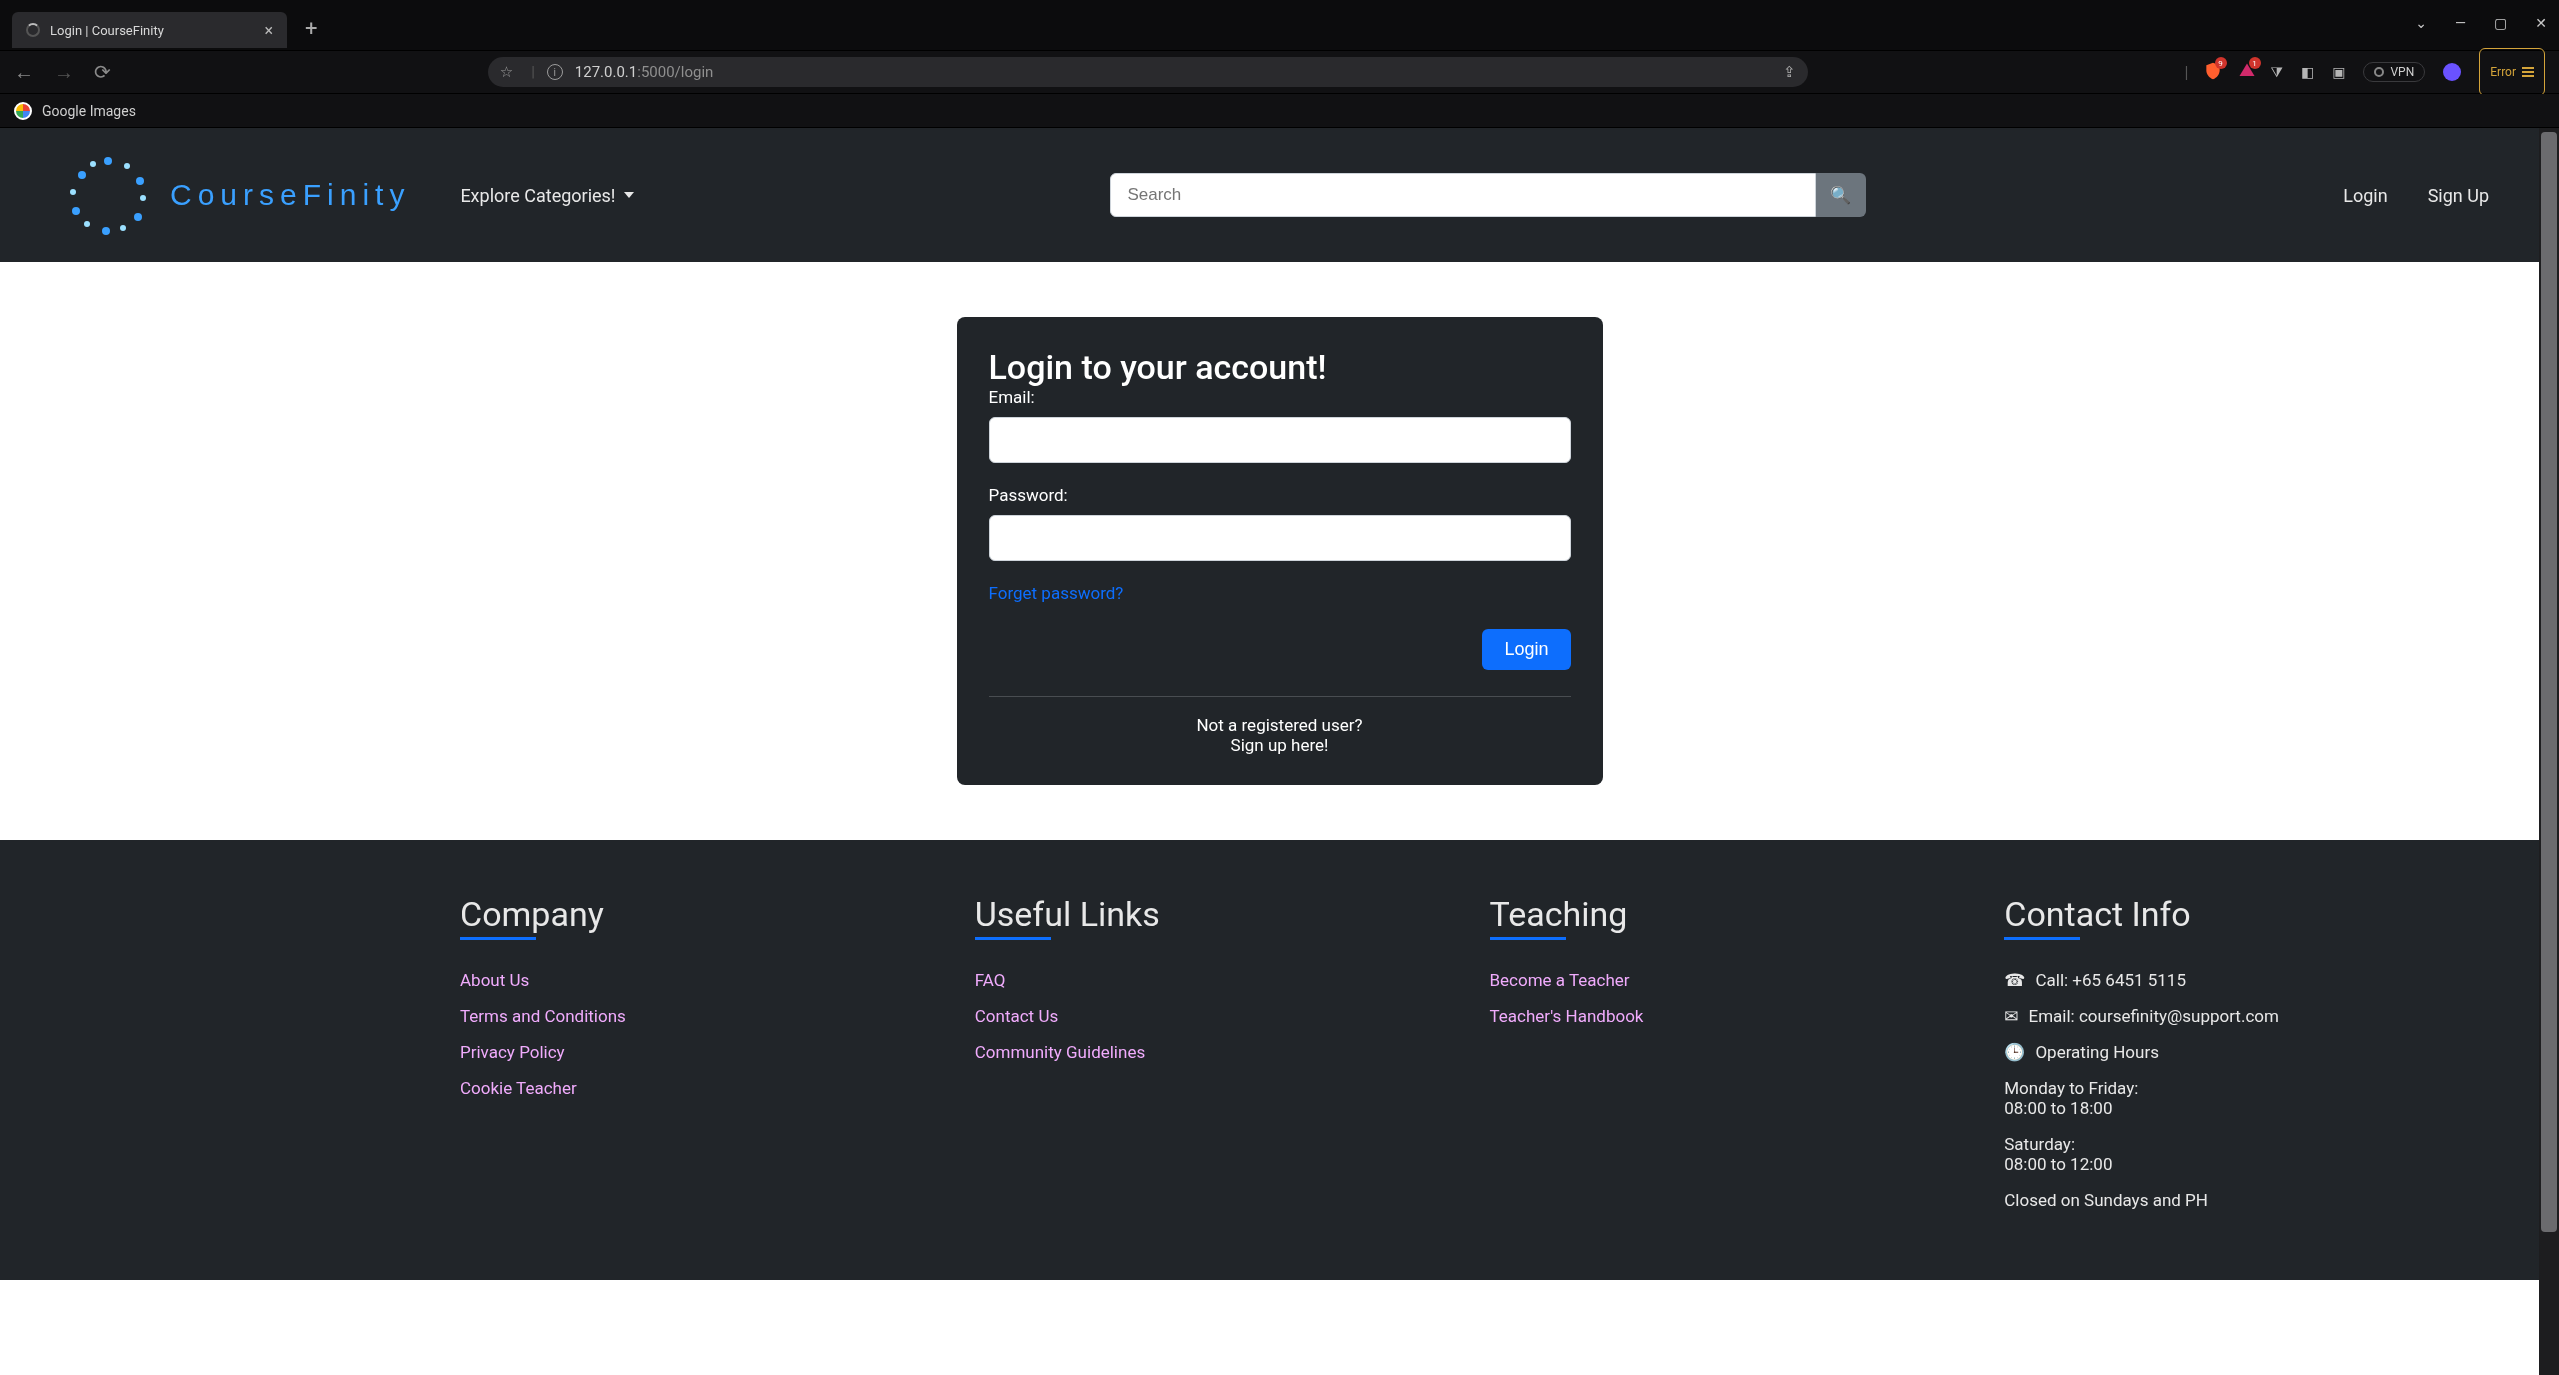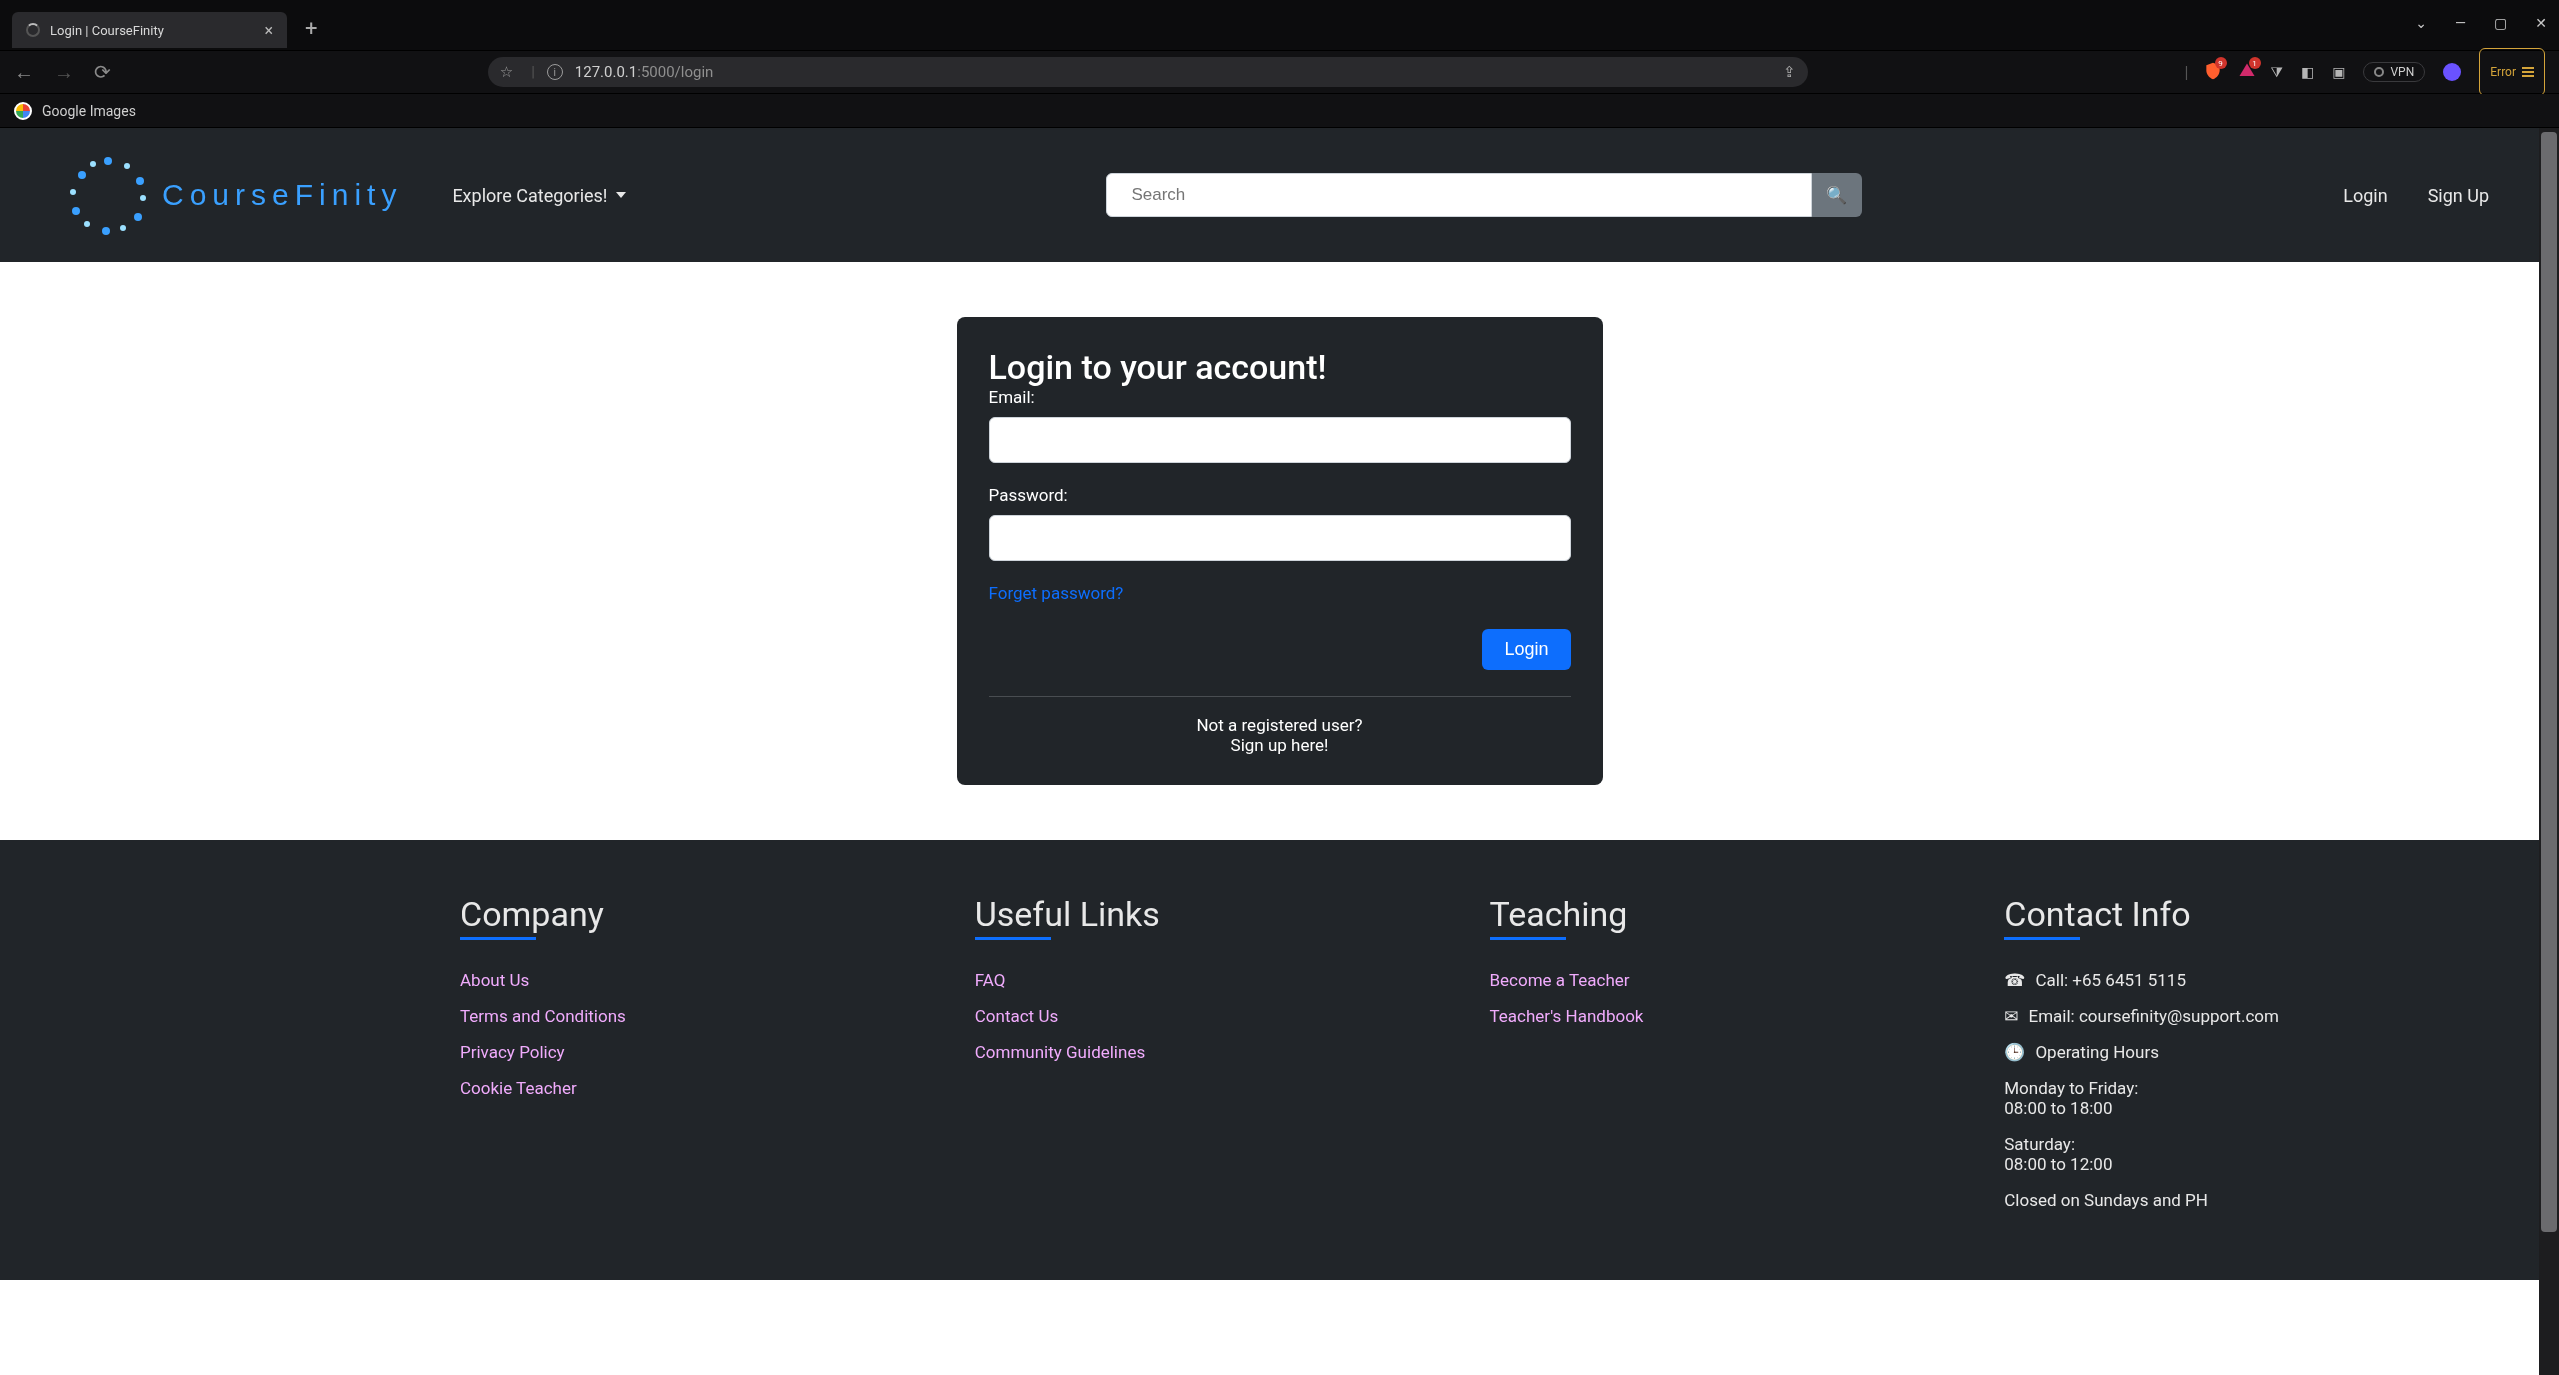--- a/index.html
+++ b/index.html
@@ -32,30 +32,30 @@
   .vpn .dot { width: 10px; height: 10px; border: 2px solid #888; border-radius: 50%; }
   .error-pill { border: 1px solid #d4a43a; border-radius: 6px; padding: 16px 10px; color: #d4a43a; font-size: 12px; display:inline-flex; gap:6px; align-items:center;}
   .burger { display: inline-flex; flex-direction: column; gap: 2px; }
   .burger span { width: 12px; height: 2px; background: #d4a43a; }
 
   .bookmarks { height: 34px; background: #111113; display: flex; align-items: center; padding: 0 14px; gap: 10px; font-size: 14px; color:#cfcfcf; border-bottom: 1px solid #000;}
   .gfavicon { width: 18px; height: 18px; border-radius: 50%; background: conic-gradient(#ea4335 0 25%, #4285f4 0 50%, #34a853 0 75%, #fbbc05 0 100%); border: 2px solid #fff; }
 
   
   .site-nav { height: 134px; background: #212529; display: flex; align-items: center; padding: 0 70px; gap: 50px; }
-  .brand { display: flex; align-items: center; gap: 16px; color: #3aa0ff; letter-spacing: 6px; font-size: 30px; font-family: "Segoe UI", Arial; }
+  .brand { display: flex; align-items: center; gap: 24px; color: #3aa0ff; letter-spacing: 6px; font-size: 30px; font-family: "Segoe UI", Arial; }
   .brand .logo { width: 76px; height: 76px; position: relative; }
   .brand .logo .ring { position: absolute; inset: 0; }
   .brand .logo .d { position: absolute; width: 8px; height: 8px; background: #3aa0ff; border-radius: 50%; }
   .brand .logo .d.s { background: #9be0ff; width:6px;height:6px;}
   .explore { color: #e8e8e8; font-size: 18px; display: inline-flex; align-items: center; gap: 8px; cursor: pointer; }
   .explore .caret { width:0;height:0;border-left:5px solid transparent;border-right:5px solid transparent;border-top:6px solid #e8e8e8;}
   .nav-spacer { flex: 1; }
   .search-form { display: flex; width: 756px; height: 44px; }
-  .search-form input { flex: 1; border: 1px solid #ced4da; border-radius: 6px 0 0 6px; padding: 0 24px; font-size: 17px; color:#333;}
+  .search-form input { flex: 1; border: 1px solid #ced4da; border-radius: 6px 0 0 6px; padding: 0 16px; font-size: 17px; color:#333;}
   .search-form button { width: 50px; border: none; background: #6c757d; color: #fff; border-radius: 0 6px 6px 0; cursor: pointer; font-size:17px;}
   .nav-links { margin-left: auto; display: flex; gap: 40px; font-size: 18px; color: #e8e8e8; }
   .nav-links a { color: inherit; text-decoration: none; cursor: pointer; }
 
   
   .content { flex: 1; background: #fff; display: flex; flex-direction: column; overflow: auto; }
   .login-wrap { display: flex; justify-content: center; padding-top: 55px; padding-bottom: 55px; }
   .login-card { width: 646px; background: #212529; border-radius: 8px; padding: 30px 32px; color: #fff; }
   .login-card h2 { font-size: 34px; font-weight: 500; }
   .form-group { margin-bottom: 22px; }

